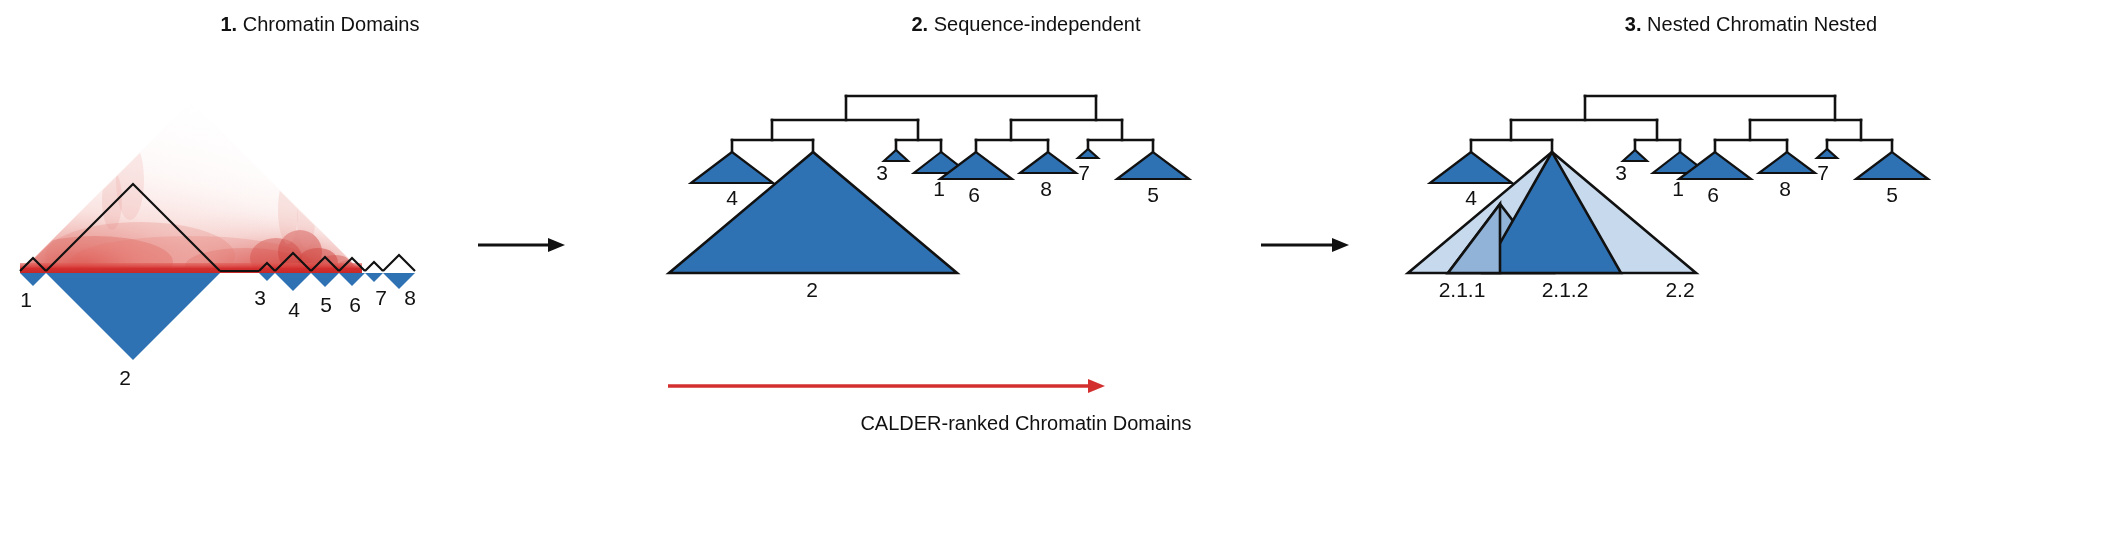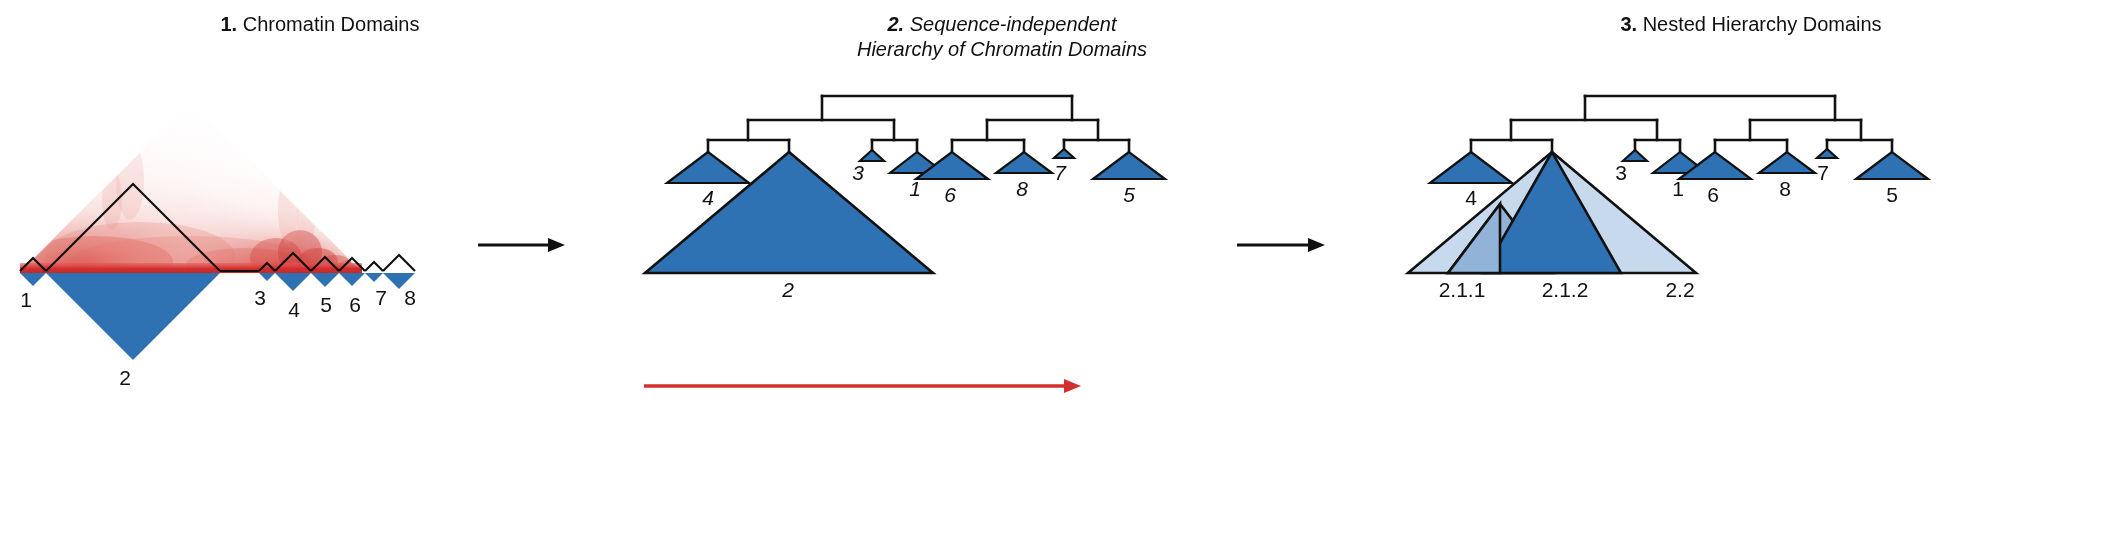--- a/index.html
+++ b/index.html
@@ -19,21 +19,21 @@
     font-size:20px;
     line-height:25px;
     color:#111111;
     white-space:nowrap;
   }
   .panel-title .num{font-weight:bold;}
 
   
   .panel{position:absolute;top:0;height:538px;}
   #panel1{left:0;width:640px;}
-  #panel2{left:632px;width:740px;font-style:italic;}
+  #panel2{left:656px;width:740px;}
   #panel3{left:1380px;width:742px;}
 
   
   .canvas{position:absolute;left:0;top:0;width:100%;height:100%;overflow:visible;}
 
   
   .step-arrow{position:absolute;}
 
   
   .lbl{font-family:"Liberation Sans", sans-serif;font-size:21px;fill:#111;}
@@ -160,21 +160,20 @@
         <line x1="478" y1="245" x2="548" y2="245" stroke="#111111" stroke-width="3.2"></line>
         <polygon points="548,238 565,245 548,252" fill="#111111"></polygon>
       </g>
     </svg>
   </div>
 
   <div class="panel" id="panel2">
     <div class="panel-title" style="left:0;top:12px;width:740px;">
       <div><span class="num">2.</span>
       <span>Sequence-independent</span></div>
-      <div>Hierarchy of Chromatin Domains</div>
     </div>
 
     <svg class="canvas" viewBox="0 0 740 538">
 
       <g fill="none" stroke="#111111" stroke-width="2.6" stroke-linecap="square">
 
         <line x1="190" y1="96" x2="440" y2="96"></line>
         <line x1="190" y1="96" x2="190" y2="120"></line>
         <line x1="440" y1="96" x2="440" y2="120"></line>
 
@@ -230,26 +229,27 @@
         <line x1="12" y1="386" x2="432" y2="386" stroke="#d32f2f" stroke-width="3.4"></line>
         <polygon points="432,379 449,386 432,393" fill="#d32f2f"></polygon>
       </g>
 
       <g class="step-arrow">
         <line x1="605" y1="245" x2="676" y2="245" stroke="#111111" stroke-width="3.2"></line>
         <polygon points="676,238 693,245 676,252" fill="#111111"></polygon>
       </g>
     </svg>
 
+    <div class="calder-text" style="left:0;top:412px;width:740px;">CALDER-ranked Chromatin Domains</div>
   </div>
 
   <div class="panel" id="panel3">
     <div class="panel-title" style="left:0;top:12px;width:742px;">
       <div><span class="num">3.</span>
-      <span>Nested Hierarchy Domains</span></div>
+      <span>Nested Chromatin Nested</span></div>
     </div>
 
     <svg class="canvas" viewBox="0 0 742 538">
 
       <g fill="none" stroke="#111111" stroke-width="2.6" stroke-linecap="square">
         <line x1="205" y1="96" x2="455" y2="96"></line>
         <line x1="205" y1="96" x2="205" y2="120"></line>
         <line x1="455" y1="96" x2="455" y2="120"></line>
 
         <line x1="131" y1="120" x2="277" y2="120"></line>

